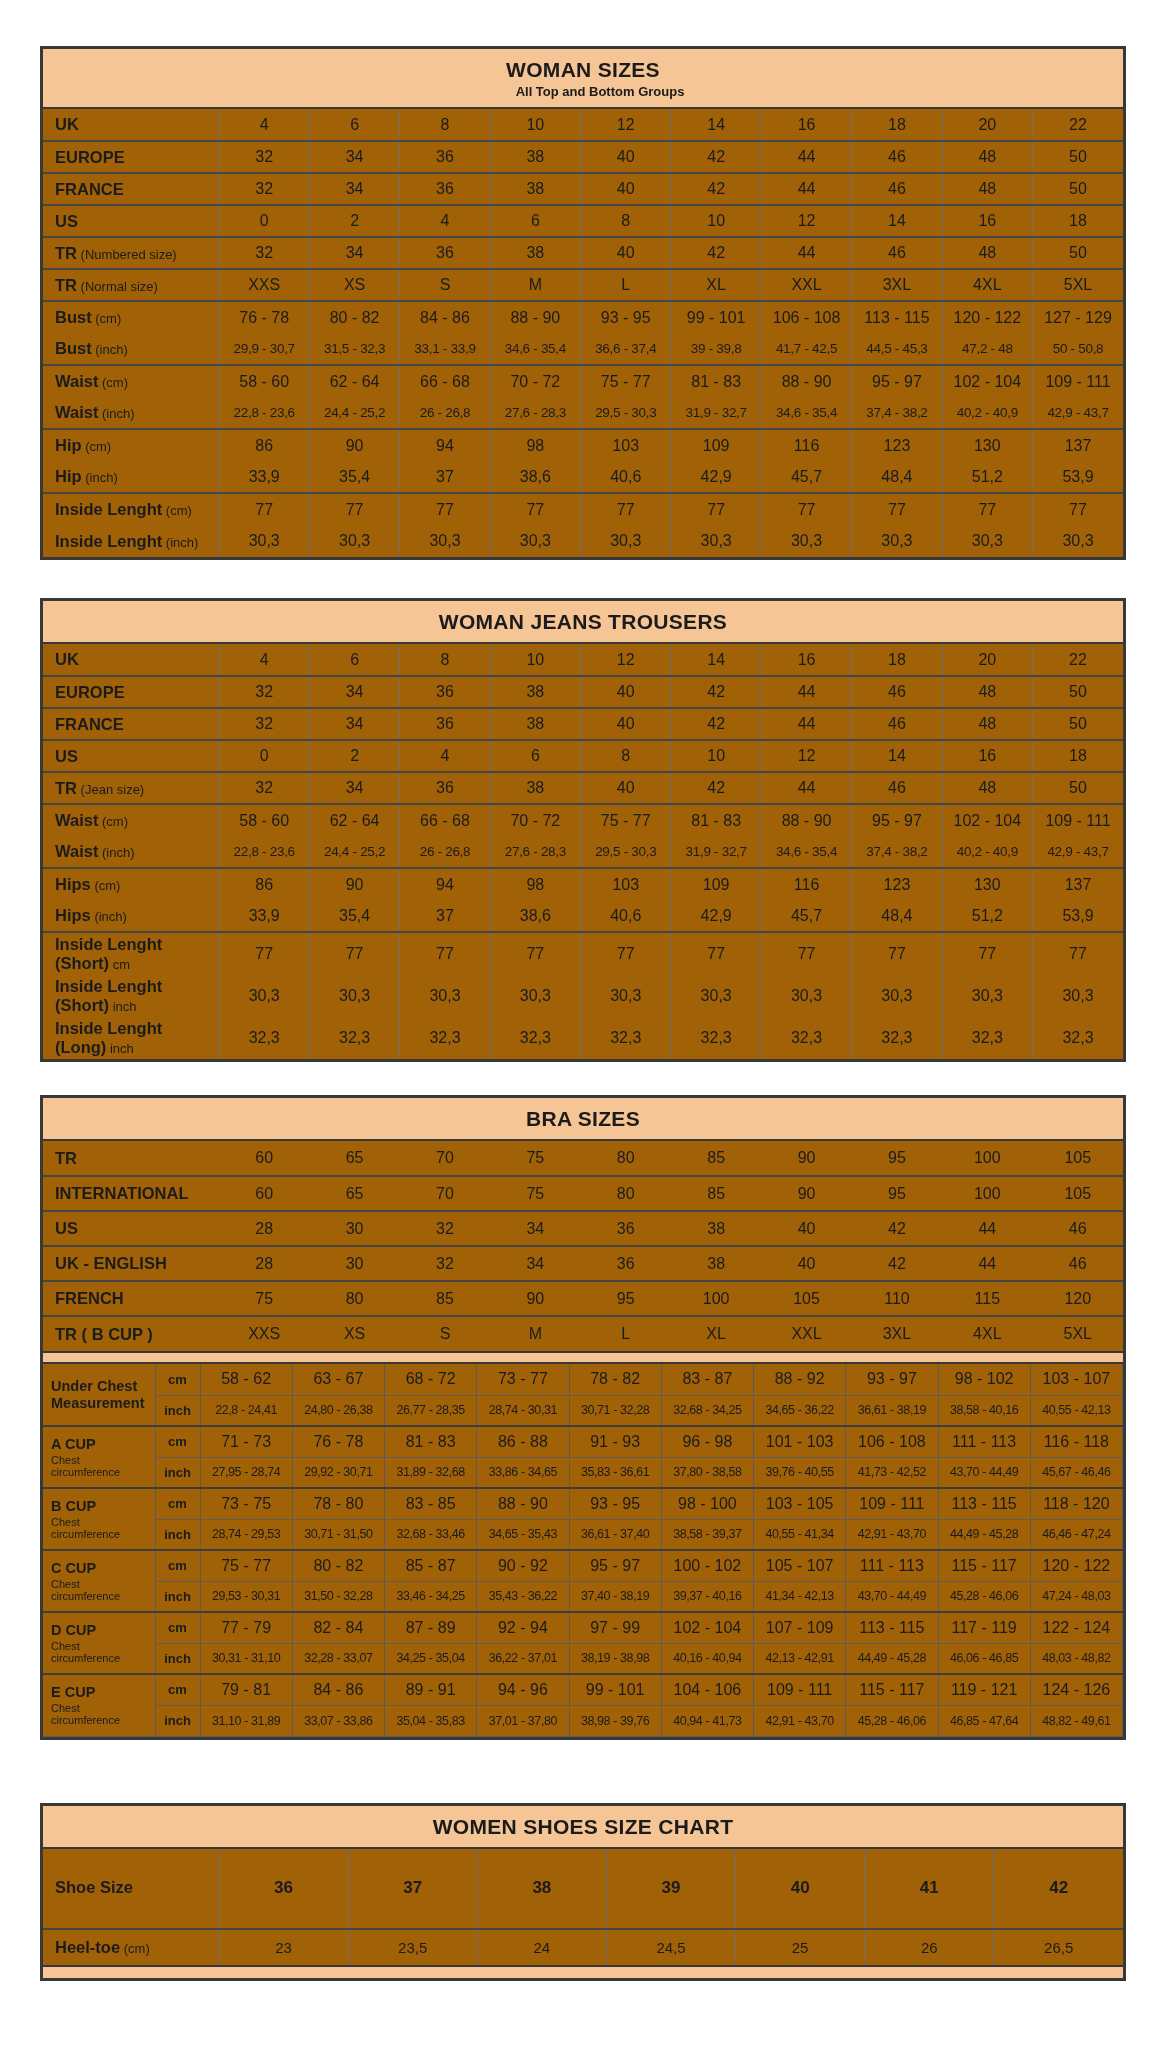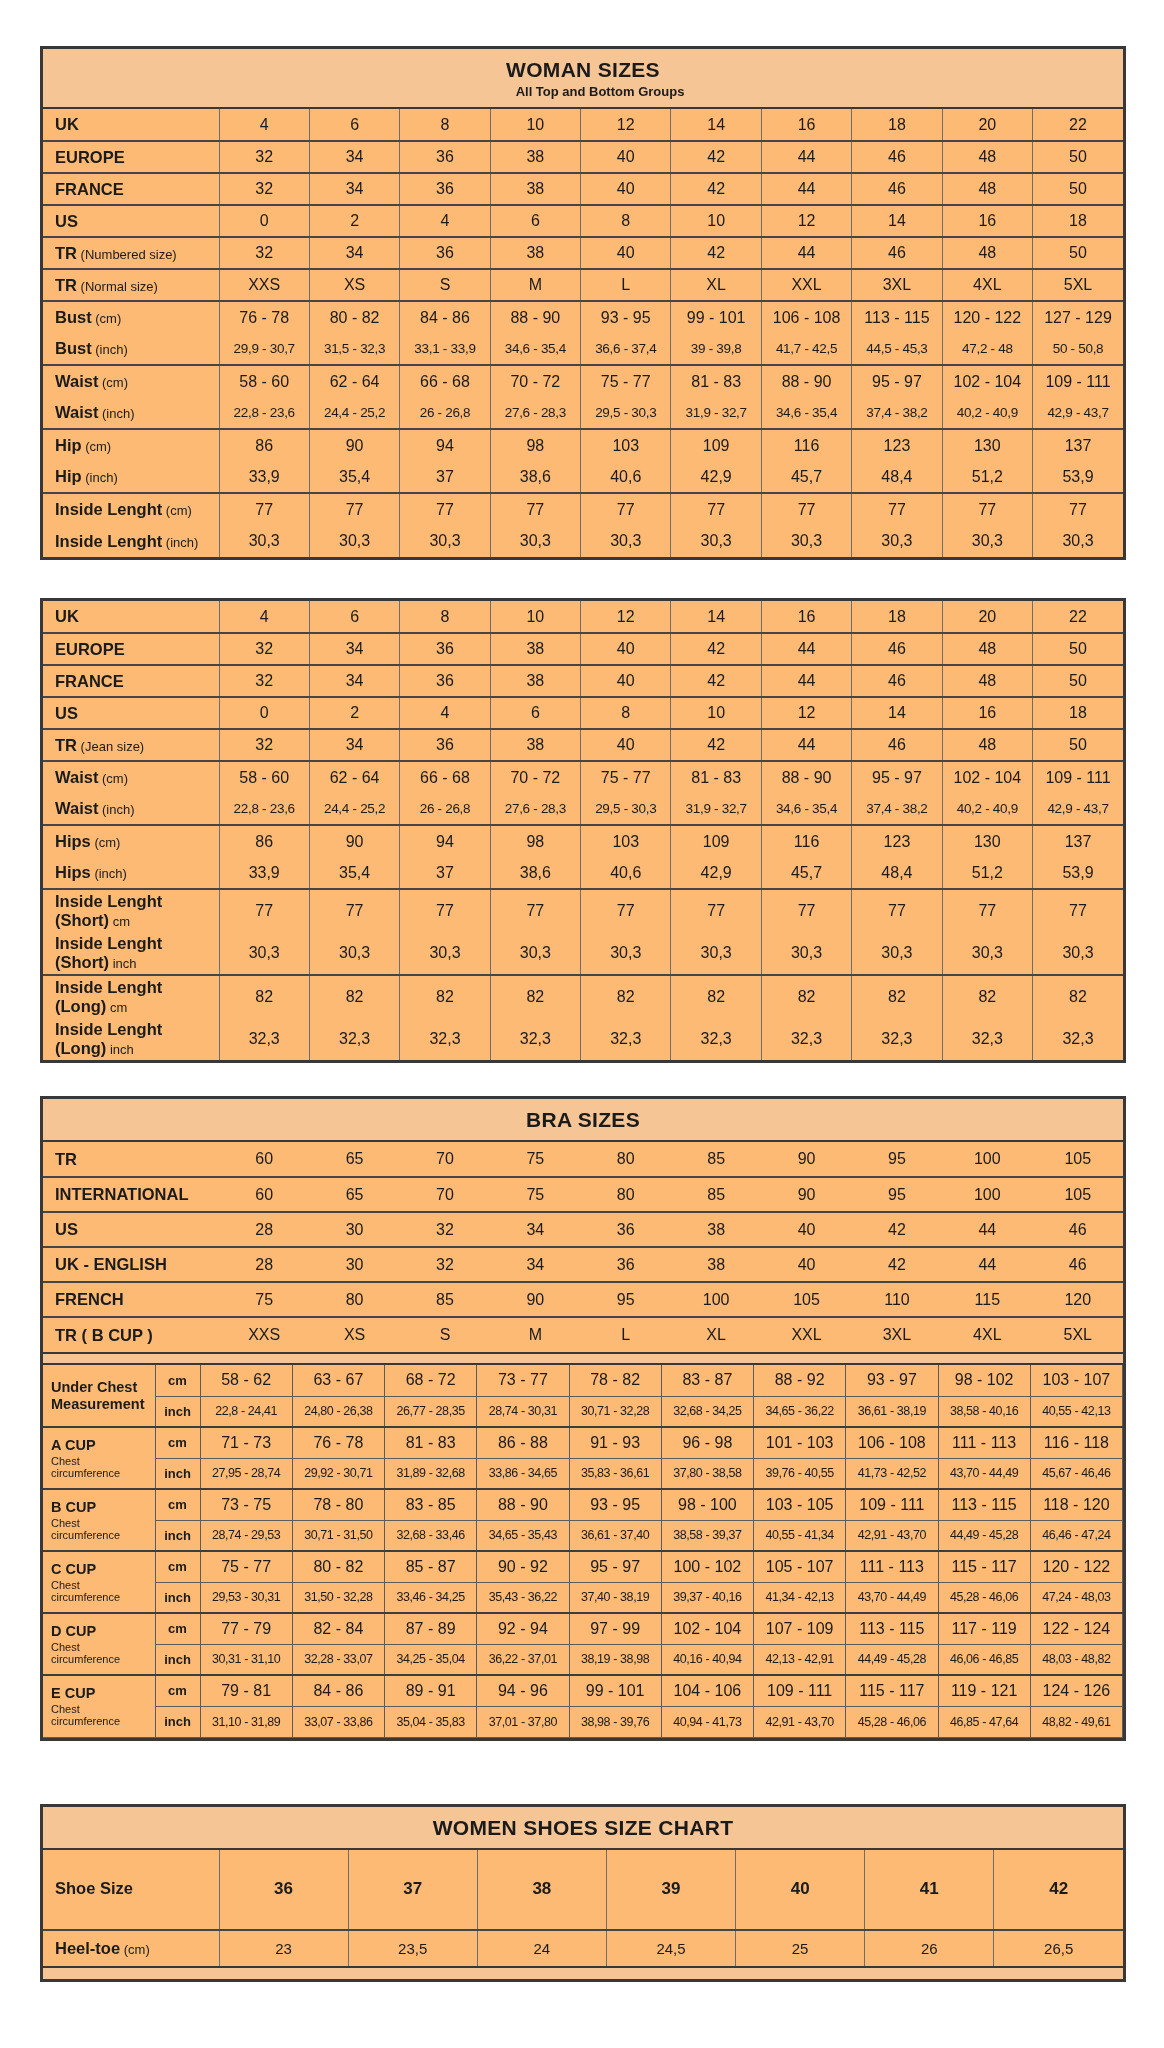--- a/index.html
+++ b/index.html
@@ -6,21 +6,21 @@
   html, body { background: #ffffff; }
   body {
     width: 1164px;
     font-family: "Liberation Sans", sans-serif;
     color: #1b1b1b;
     padding: 46px 0 20px 40px;
   }
   .size-table {
     width: 1086px;
     border: 3px solid #383838;
-    background: #fdba74;
+    background: #a16207;
   }
   .mb1 { margin-bottom: 38px; }
   .mb2 { margin-bottom: 33px; }
   .mb3 { margin-bottom: 63px; }
   .tbl-header {
     background: var(--accent, #f6c596);
     text-align: center;
     padding: 9px 0 8px;
     border-bottom: 2px solid #383838;
   }
@@ -274,20 +274,23 @@
           <td class="val-cell">30,3</td>
           <td class="val-cell">30,3</td>
           <td class="val-cell">30,3</td>
           <td class="val-cell">30,3</td>
         </tr>
       </tbody>
   </table>
 </div>
 
 <div class="size-table mb2">
+  <div class="tbl-header">
+    <div class="tbl-title">WOMAN JEANS TROUSERS</div>
+  </div>
   <table class="gtable">
     <colgroup>
       <col class="c-label">
         <col>
         <col>
         <col>
         <col>
         <col>
         <col>
         <col>
@@ -431,33 +434,20 @@
           <td class="val-cell">30,3</td>
           <td class="val-cell">30,3</td>
           <td class="val-cell">30,3</td>
           <td class="val-cell">30,3</td>
           <td class="val-cell">30,3</td>
           <td class="val-cell">30,3</td>
           <td class="val-cell">30,3</td>
           <td class="val-cell">30,3</td>
           <td class="val-cell">30,3</td>
           <td class="val-cell">30,3</td>
-        </tr>
-        <tr class="group-start">
-          <td class="label-cell"><span class="lbl">Inside Lenght (Long)</span><span class="note"> cm</span></td>
-          <td class="val-cell">82</td>
-          <td class="val-cell">82</td>
-          <td class="val-cell">82</td>
-          <td class="val-cell">82</td>
-          <td class="val-cell">82</td>
-          <td class="val-cell">82</td>
-          <td class="val-cell">82</td>
-          <td class="val-cell">82</td>
-          <td class="val-cell">82</td>
-          <td class="val-cell">82</td>
         </tr>
         <tr class="group-cont">
           <td class="label-cell"><span class="lbl">Inside Lenght (Long)</span><span class="note"> inch</span></td>
           <td class="val-cell">32,3</td>
           <td class="val-cell">32,3</td>
           <td class="val-cell">32,3</td>
           <td class="val-cell">32,3</td>
           <td class="val-cell">32,3</td>
           <td class="val-cell">32,3</td>
           <td class="val-cell">32,3</td>

